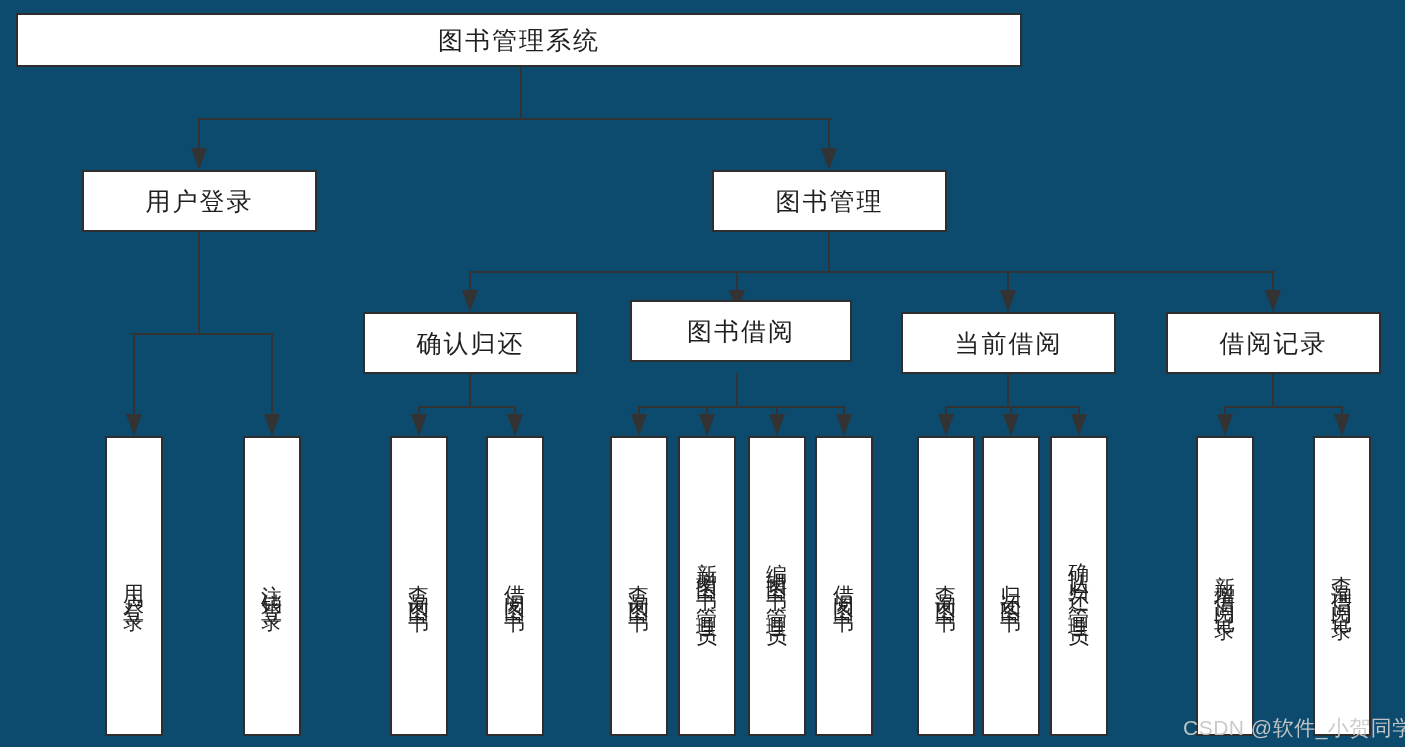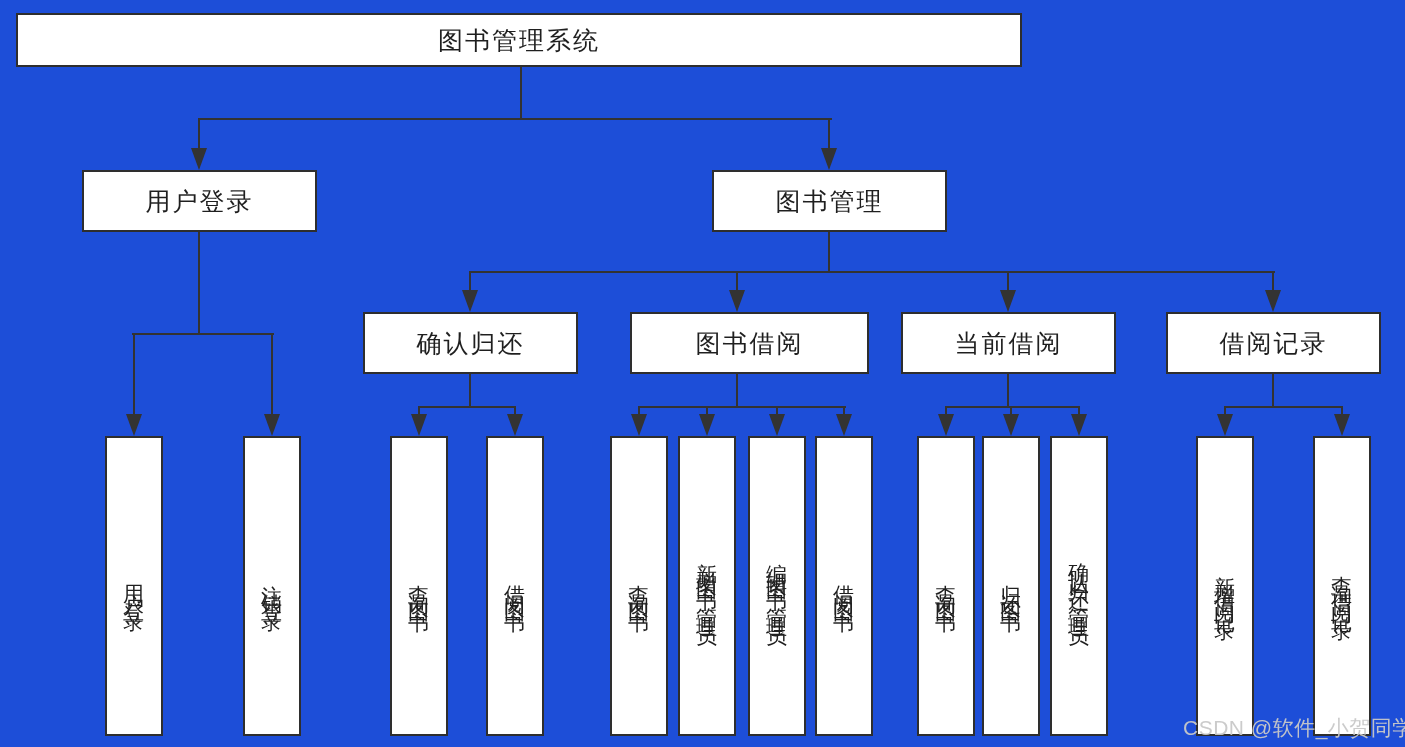--- a/index.html
+++ b/index.html
@@ -1,18 +1,18 @@
 <!DOCTYPE html>
 <html><head>
 <meta charset="utf-8">
 <style>
   html,body { margin:0; padding:0; background:#ffffff; }
   .canvas {
     position:relative; width:1405px; height:747px;
-    background:#1d4ed8; overflow:hidden;
+    background:#0c4a6e; overflow:hidden;
     font-family:"Liberation Sans","DejaVu Sans",sans-serif;
     color:#1f1f1f;
   }
   .box {
     position:absolute; box-sizing:border-box;
     background:#ffffff; border:2px solid #2e2e2e;
     display:flex; align-items:center; justify-content:center;
     font-size:25px; letter-spacing:2px; color:#1f1f1f;
     white-space:nowrap; z-index:2;
   }
@@ -63,21 +63,21 @@
   <div class="ln" style="left:469px;top:271px;width:2px;height:22px"></div>
   <div class="ln" style="left:736px;top:271px;width:2px;height:22px"></div>
   <div class="ln" style="left:1007px;top:271px;width:2px;height:22px"></div>
   <div class="ln" style="left:1272px;top:271px;width:2px;height:22px"></div>
   <div class="ar" style="left:462px;top:290px"></div>
   <div class="ar" style="left:729px;top:290px"></div>
   <div class="ar" style="left:1000px;top:290px"></div>
   <div class="ar" style="left:1265px;top:290px"></div>
 
   <div class="box" style="left:363px;top:312px;width:215px;height:62px">确认归还</div>
-  <div class="box" style="left:630px;top:312px;width:239px;height:62px">图书借阅</div>
+  <div class="box" style="left:630px;top:300px;width:222px;height:62px">图书借阅</div>
   <div class="box" style="left:1166px;top:312px;width:215px;height:62px">借阅记录</div>
   <div class="box" style="left:901px;top:312px;width:215px;height:62px">当前借阅</div>
 
   <div class="ln" style="left:469px;top:373px;width:2px;height:35px"></div>
   <div class="ln" style="left:736px;top:373px;width:2px;height:35px"></div>
   <div class="ln" style="left:1007px;top:373px;width:2px;height:35px"></div>
   <div class="ln" style="left:1272px;top:373px;width:2px;height:35px"></div>
 
   <div class="ln" style="left:418px;top:406px;width:98px;height:2px"></div>
   <div class="ln" style="left:638px;top:406px;width:208px;height:2px"></div>

